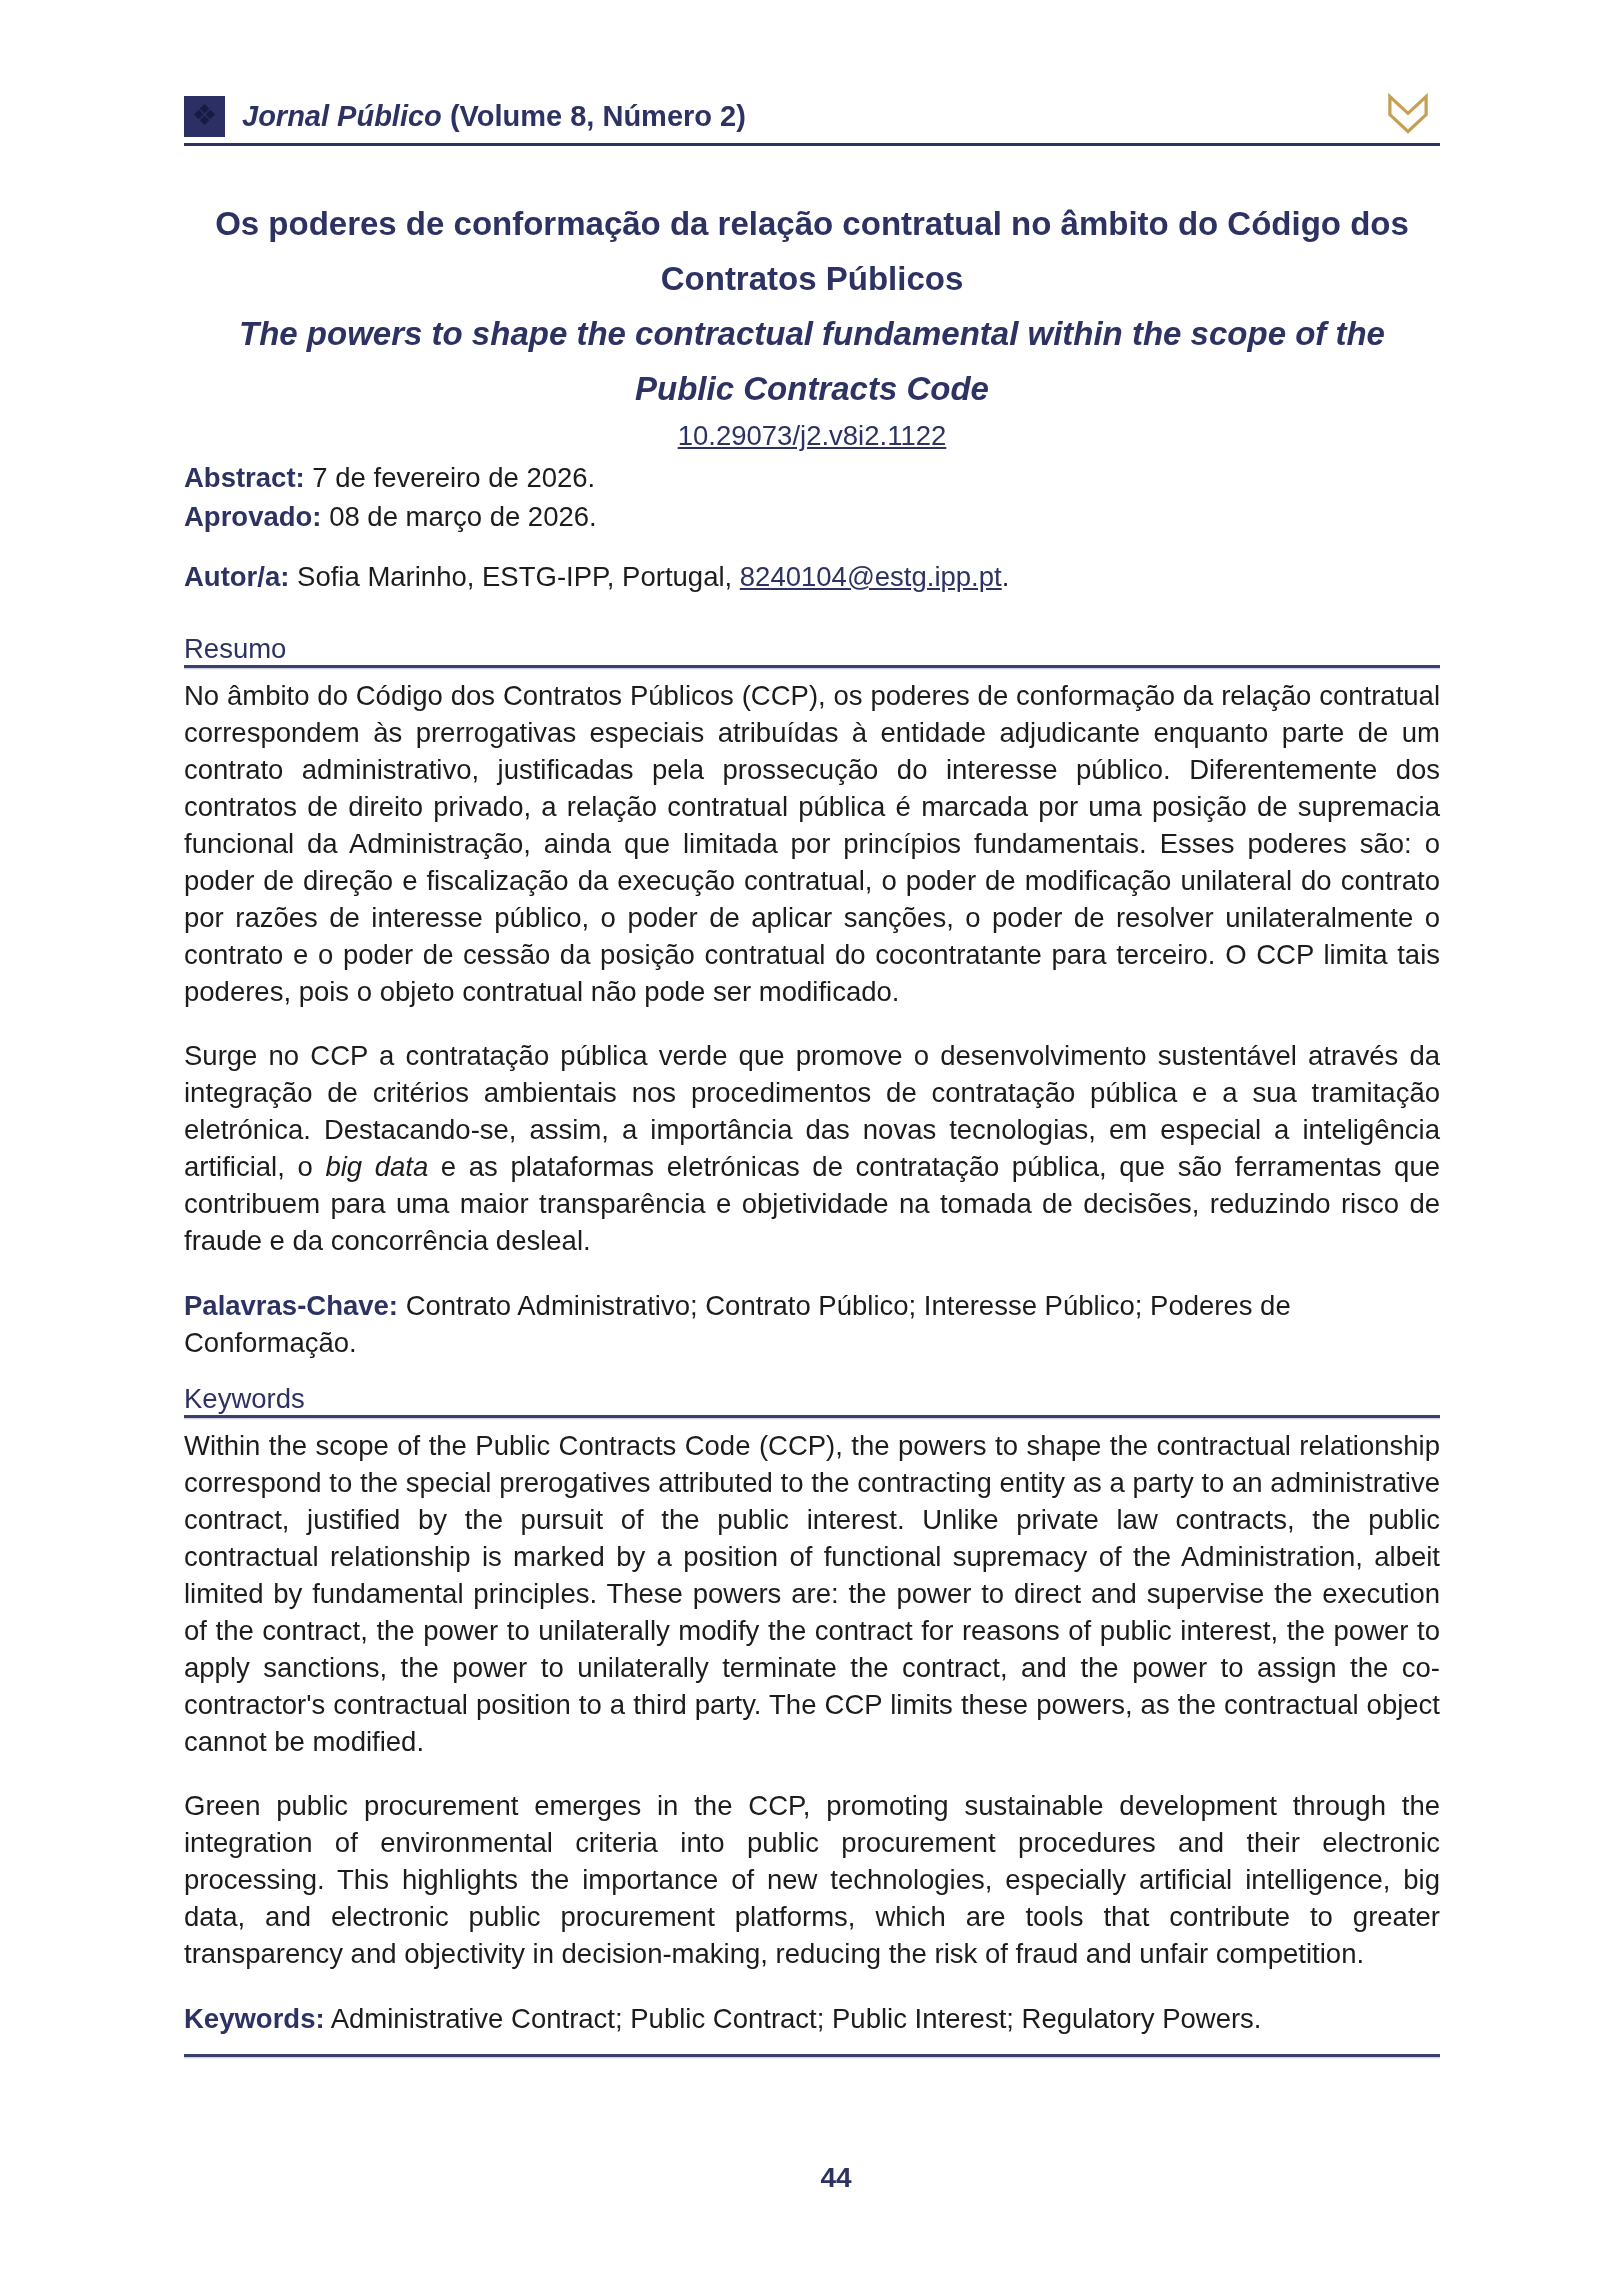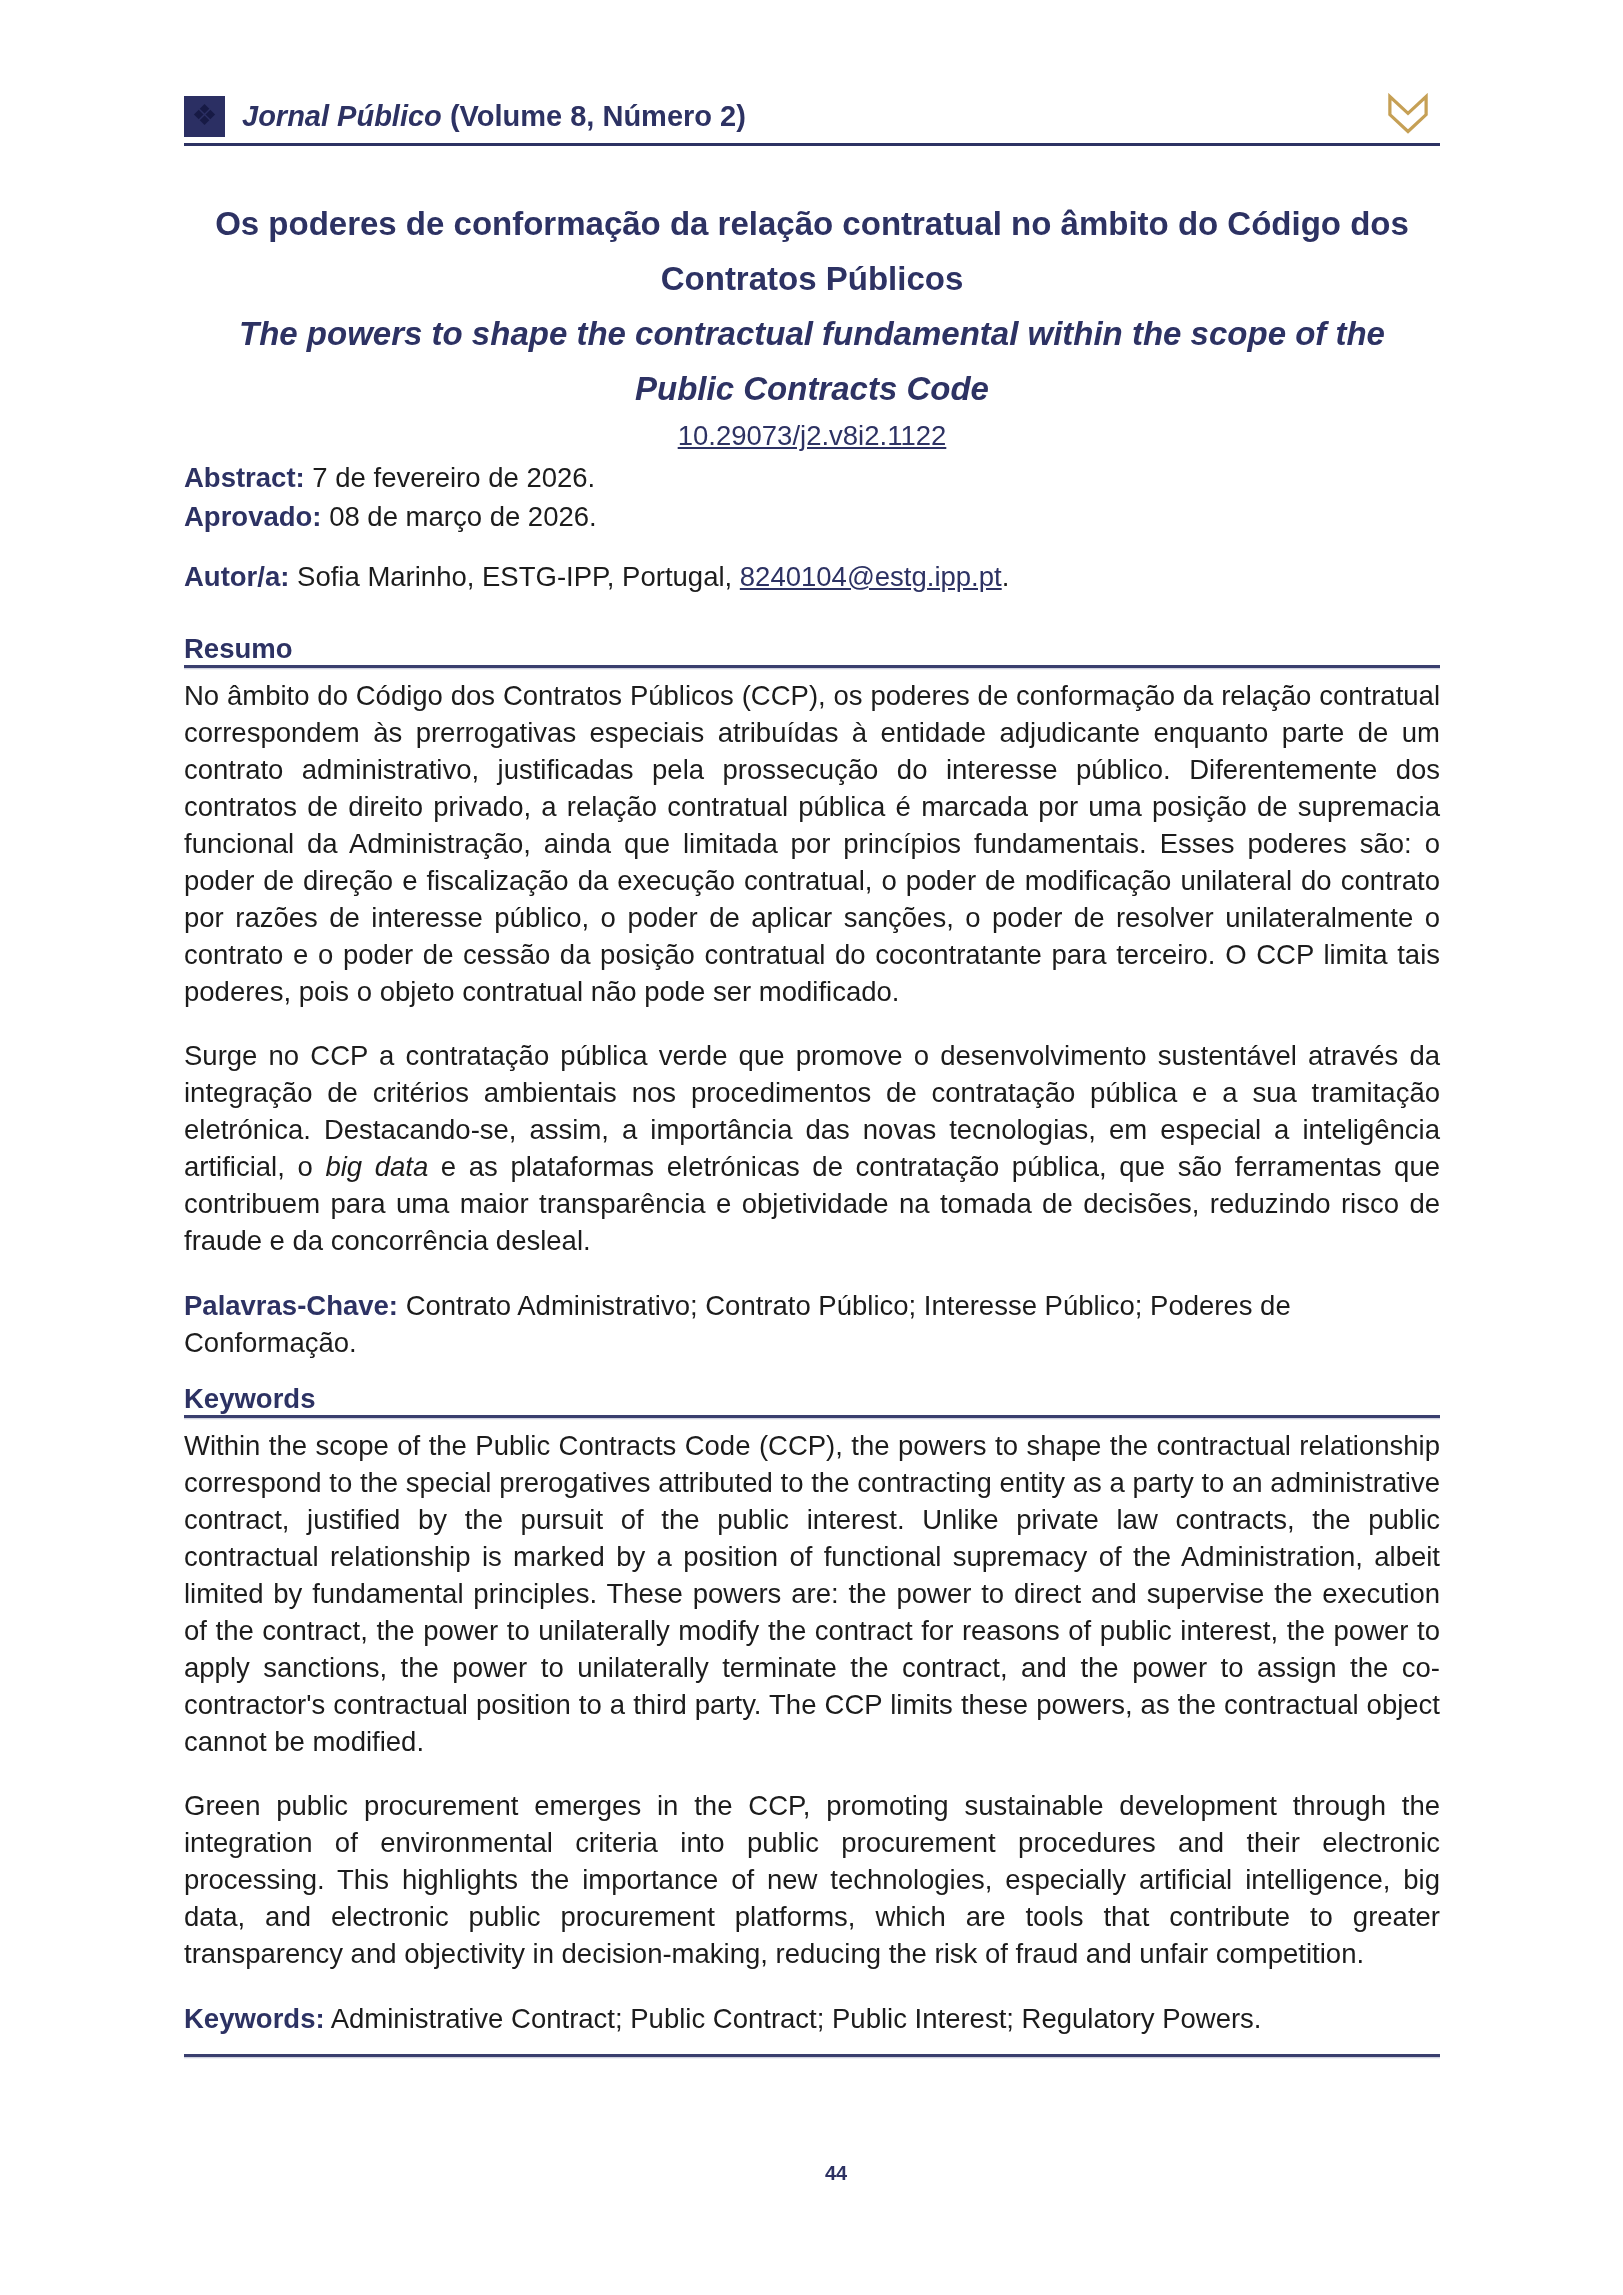--- a/index.html
+++ b/index.html
@@ -78,21 +78,21 @@
   }
   
   .meta-block { margin-top: 3.9px; }
   .meta-line { font-size: 27.5px; line-height: 39px; }
   .label { font-weight: bold; color: #2d3263; }
   .author-line { margin-top: 22px; font-size: 27.5px; line-height: 37px; }
   
   .section-heading {
     margin-top: 38px;
     font-size: 27.5px;
-    font-weight: bold;
+    font-weight: normal;
     color: #2d3263;
     line-height: 31px;
   }
   .rule {
     height: 2.6px;
     background: #3a3f6e;
     border: none;
     margin: 1.3px 0 0 0;
     box-shadow: 0 1.3px 0 rgba(150,155,185,0.45);
   }
@@ -106,21 +106,21 @@
   .para.gap { margin-top: 27px; }
   .kw-line { margin-top: 28px; font-size: 27.5px; line-height: 37px; }
   .end-rule { margin-top: 17px; }
   .it { font-style: italic; }
   
   .footer {
     position: absolute;
     left: 0; right: 0;
     top: 2162px;
     text-align: center;
-    font-size: 20px;
+    font-size: 28px;
     font-weight: bold;
     color: #2d3263;
     padding-left: 48px;
   }
 </style>
 </head>
 <body>
 
 <div class="page">
   <div class="content">

